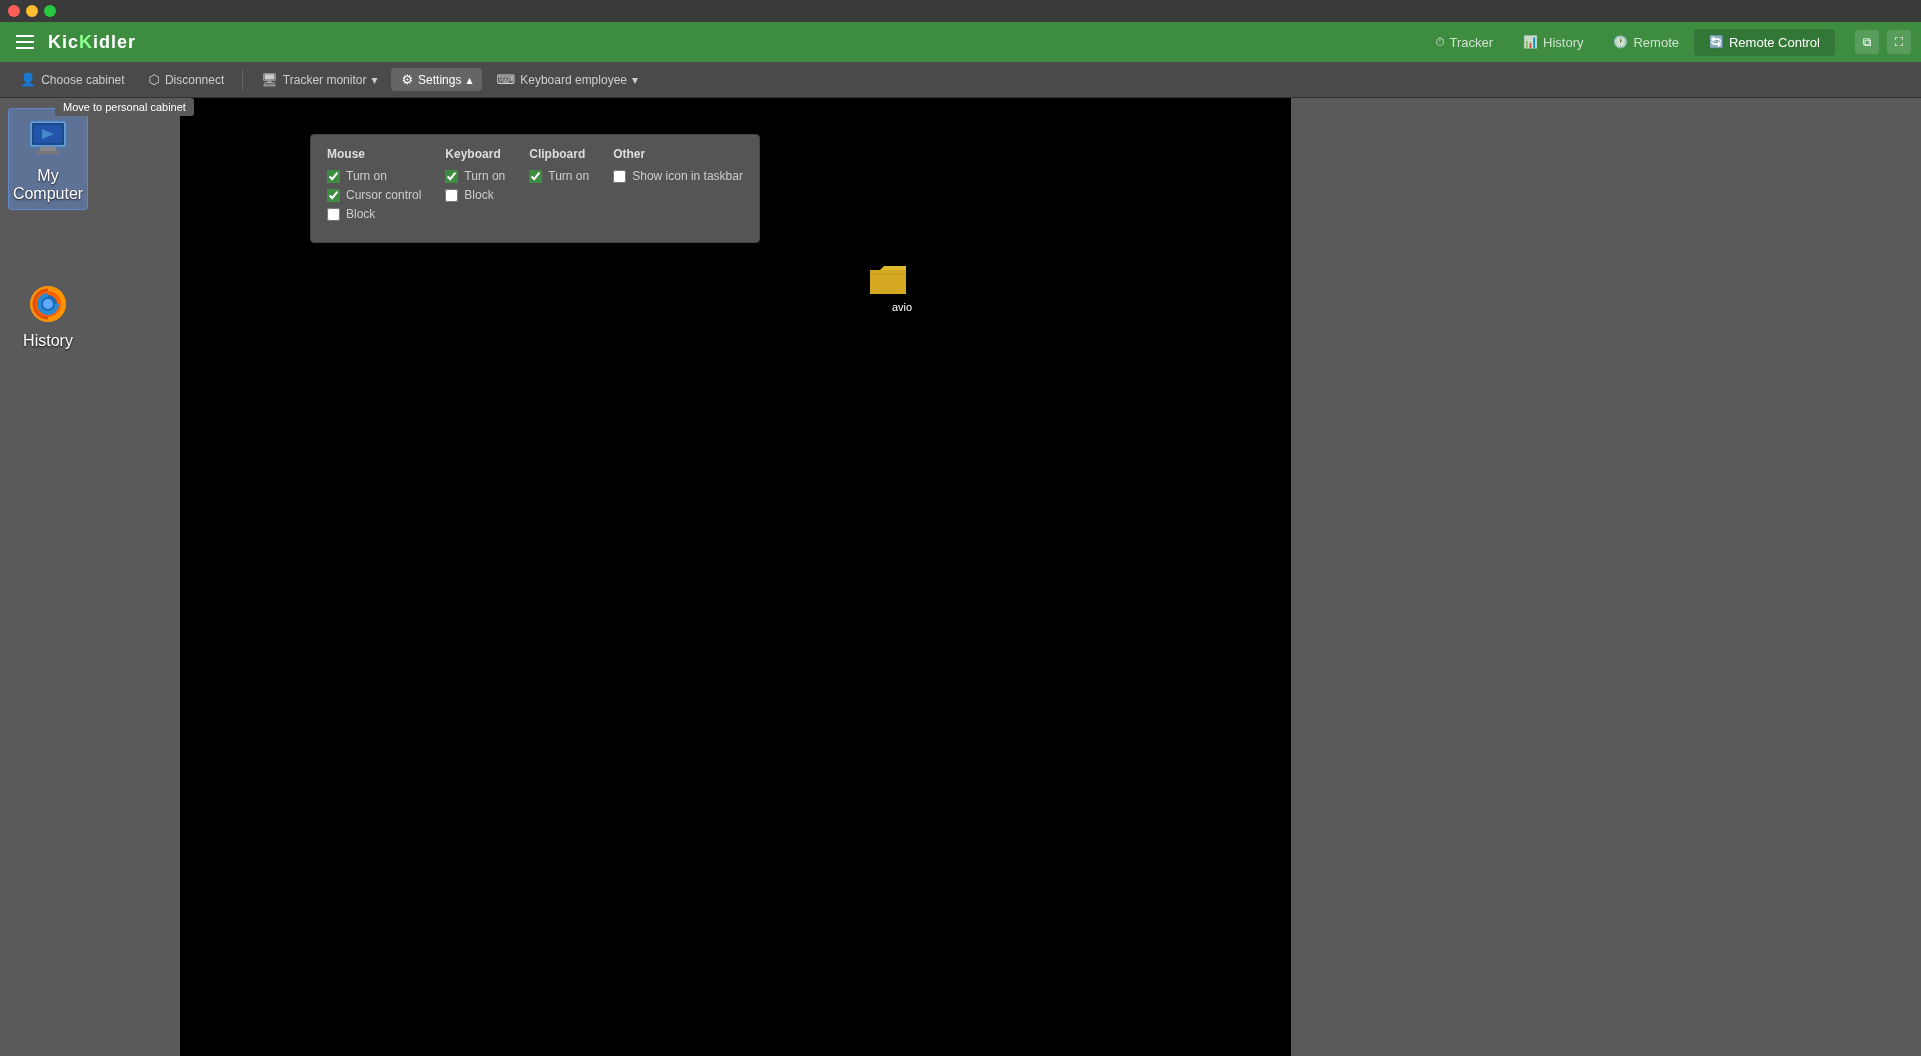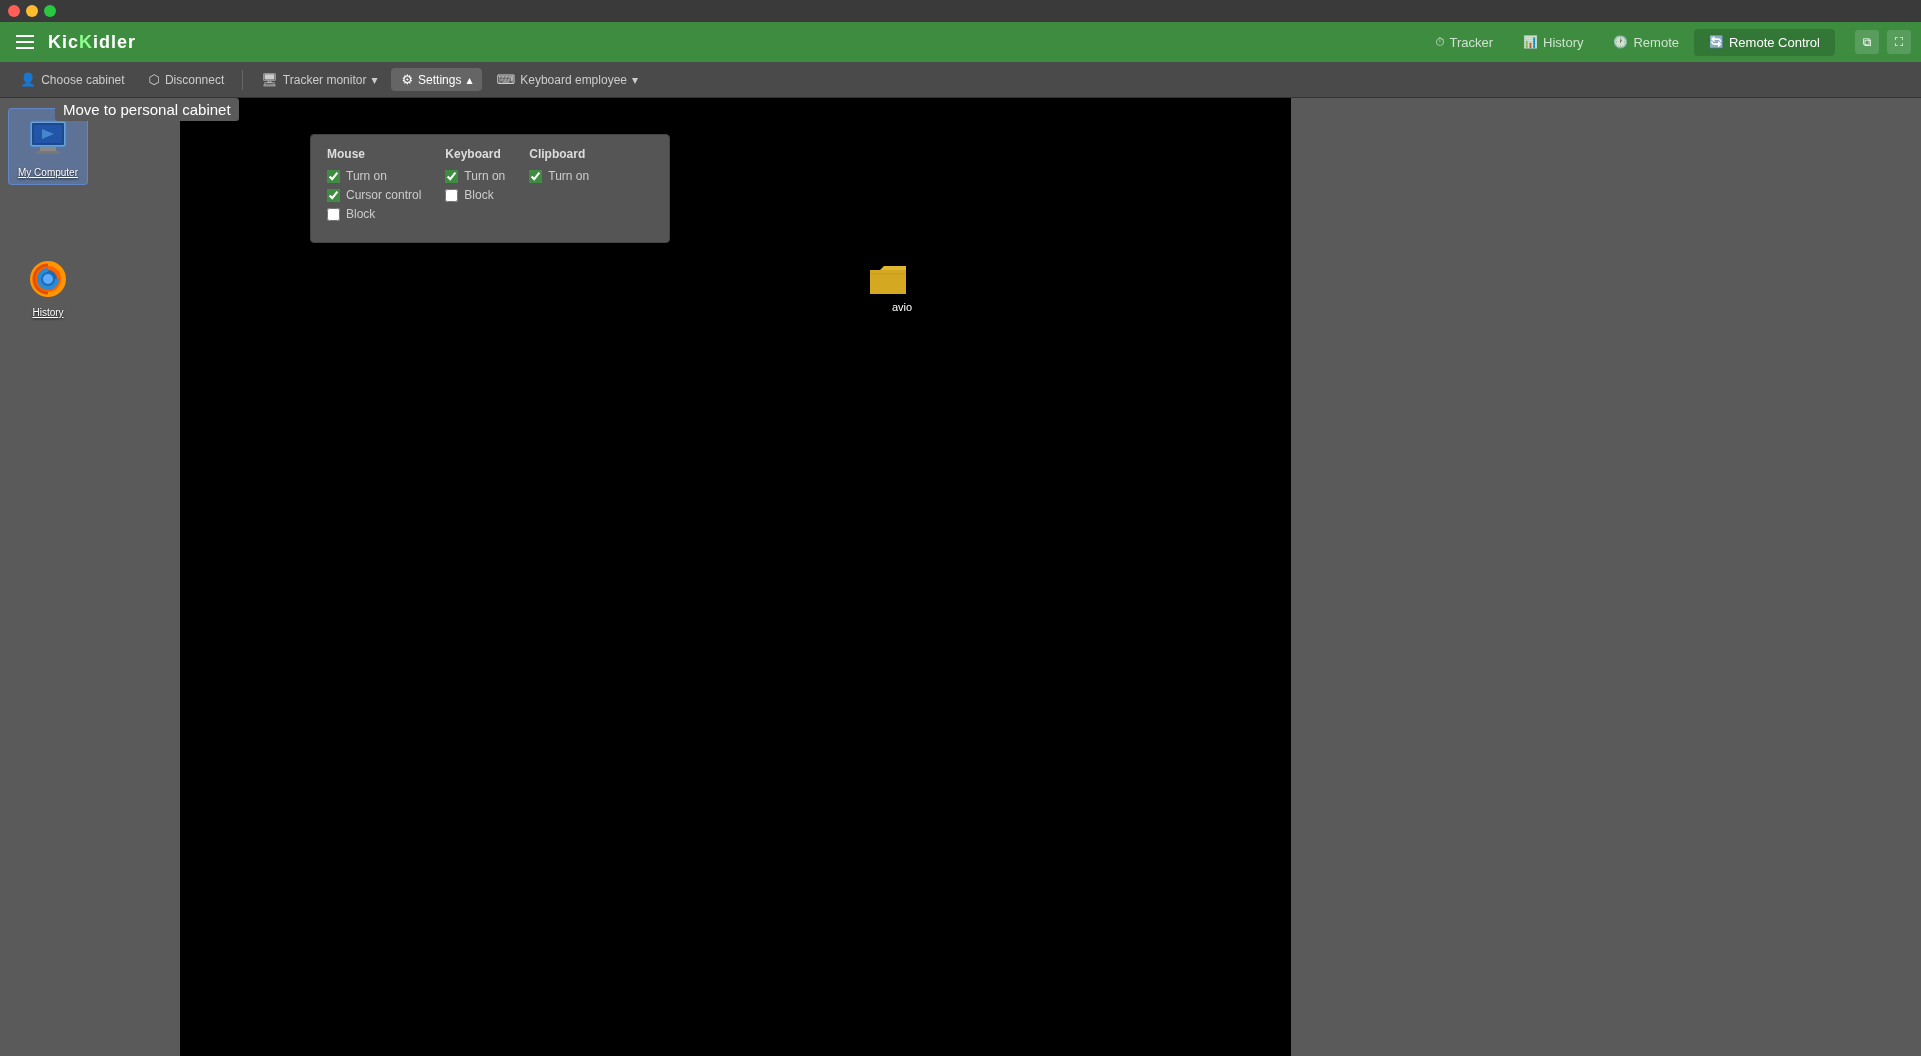--- a/index.html
+++ b/index.html
@@ -145,21 +145,21 @@
       margin: 0 4px;
     }
 
     
     .tooltip-box {
       position: absolute;
       top: 36px;
       left: 55px;
       background: #5a5a5a;
       color: #fff;
-      font-size: 15px;
+      font-size: 11px;
       padding: 3px 8px;
       border-radius: 3px;
       white-space: nowrap;
       z-index: 100;
       pointer-events: none;
     }
 
     
     .dropdown-panel {
       position: absolute;
@@ -227,25 +227,24 @@
     }
     .desktop-icon.selected { background: rgba(100,149,237,0.4); border: 1px solid rgba(100,149,237,0.6); }
     .desktop-icon .icon-img {
       width: 48px;
       height: 48px;
       display: flex;
       align-items: center;
       justify-content: center;
     }
     .desktop-icon .icon-label {
-      font-size: 10px;
+      font-size: 16px;
       color: #fff;
       text-align: center;
       text-shadow: 0 1px 2px rgba(0,0,0,0.8);
-      text-decoration: underline;
     }
 
     
     .computer-icon-svg {
       width: 48px;
       height: 48px;
     }
 
     
     .remote-area {
@@ -417,20 +416,27 @@
     </div>
 
     <div class="dropdown-section">
       <h4>Clipboard</h4>
       <div class="checkbox-item">
         <input type="checkbox" id="clipboard-turn-on" checked="" style="">
         <label for="clipboard-turn-on">Turn on</label>
       </div>
     </div>
 
+    <div class="dropdown-section">
+      <h4>Other</h4>
+      <div class="checkbox-item">
+        <input type="checkbox" id="other-show-icon" style="">
+        <label for="other-show-icon">Show icon in taskbar</label>
+      </div>
+    </div>
   </div>
 </div>
 
 <div class="main-content">
 
   <div class="left-sidebar">
 
     <div class="desktop-icon selected">
       <div class="icon-img">
         <svg class="computer-icon-svg" viewBox="0 0 48 48">

